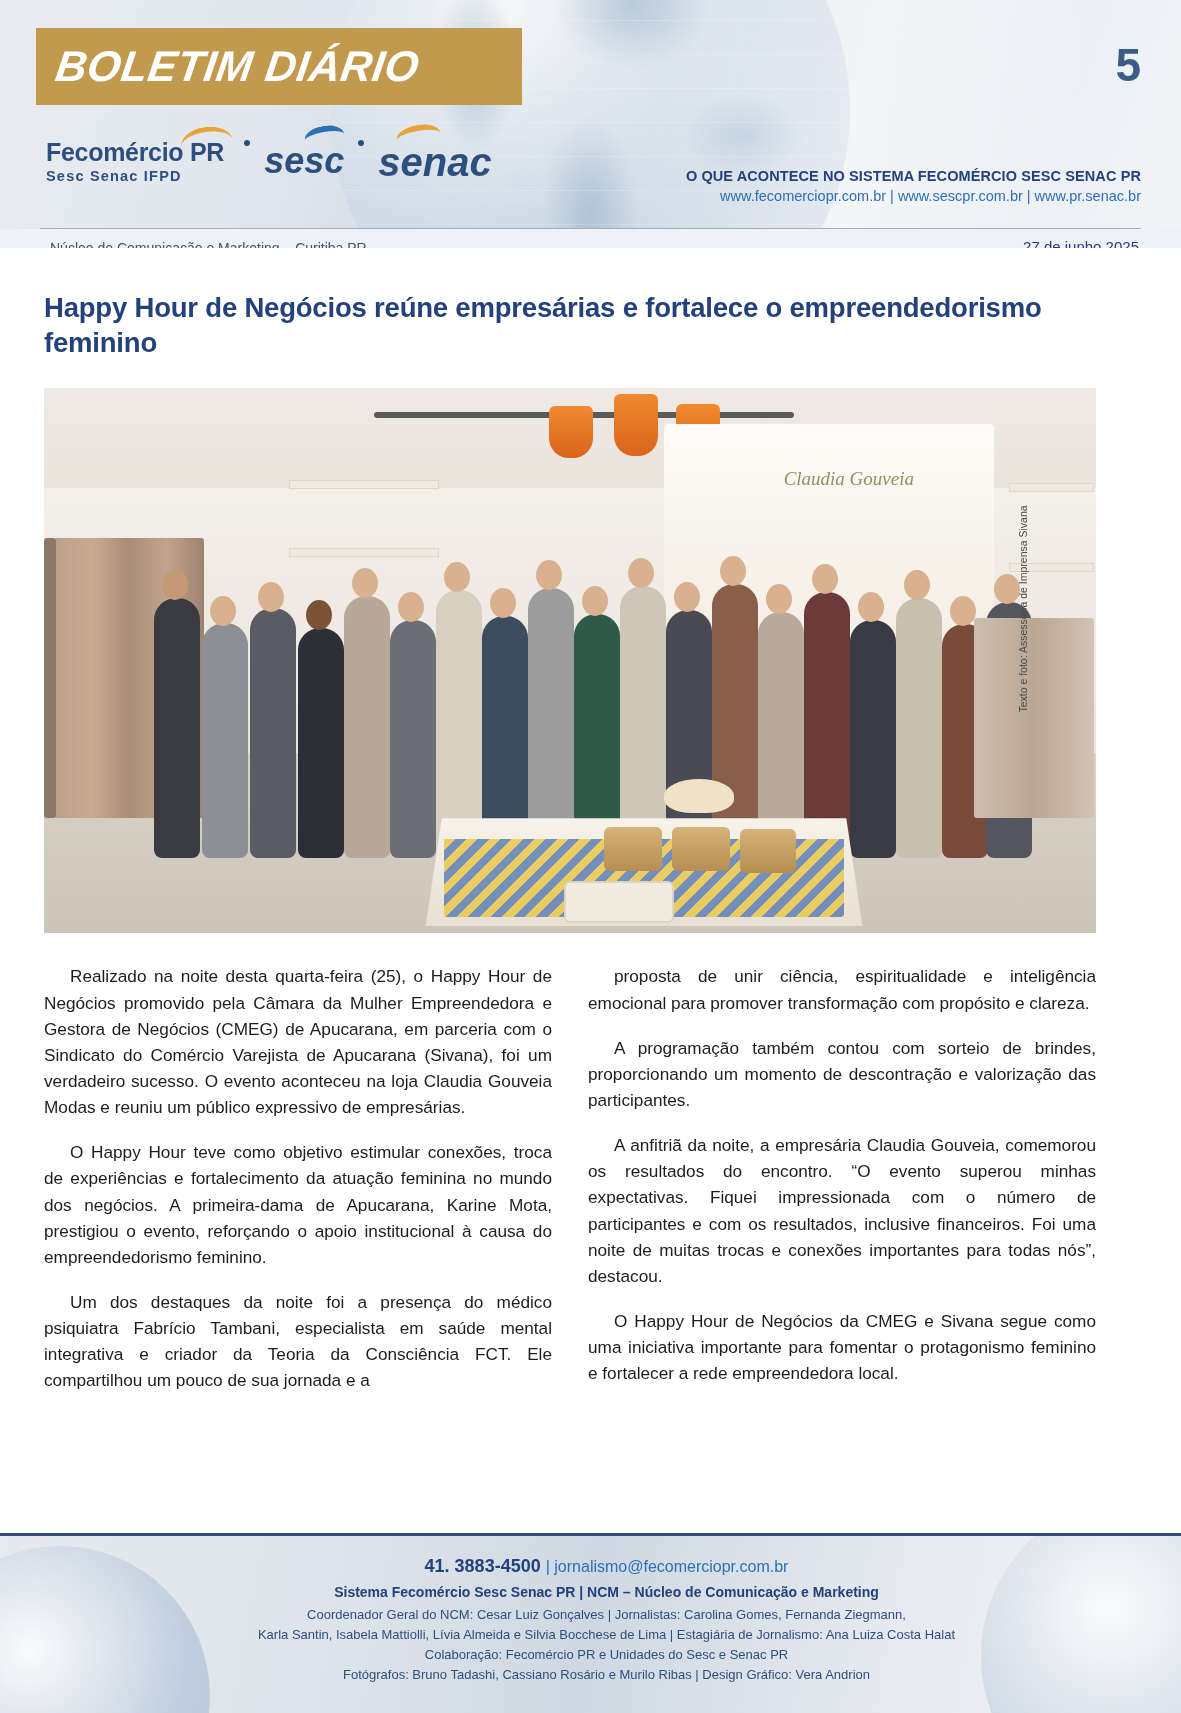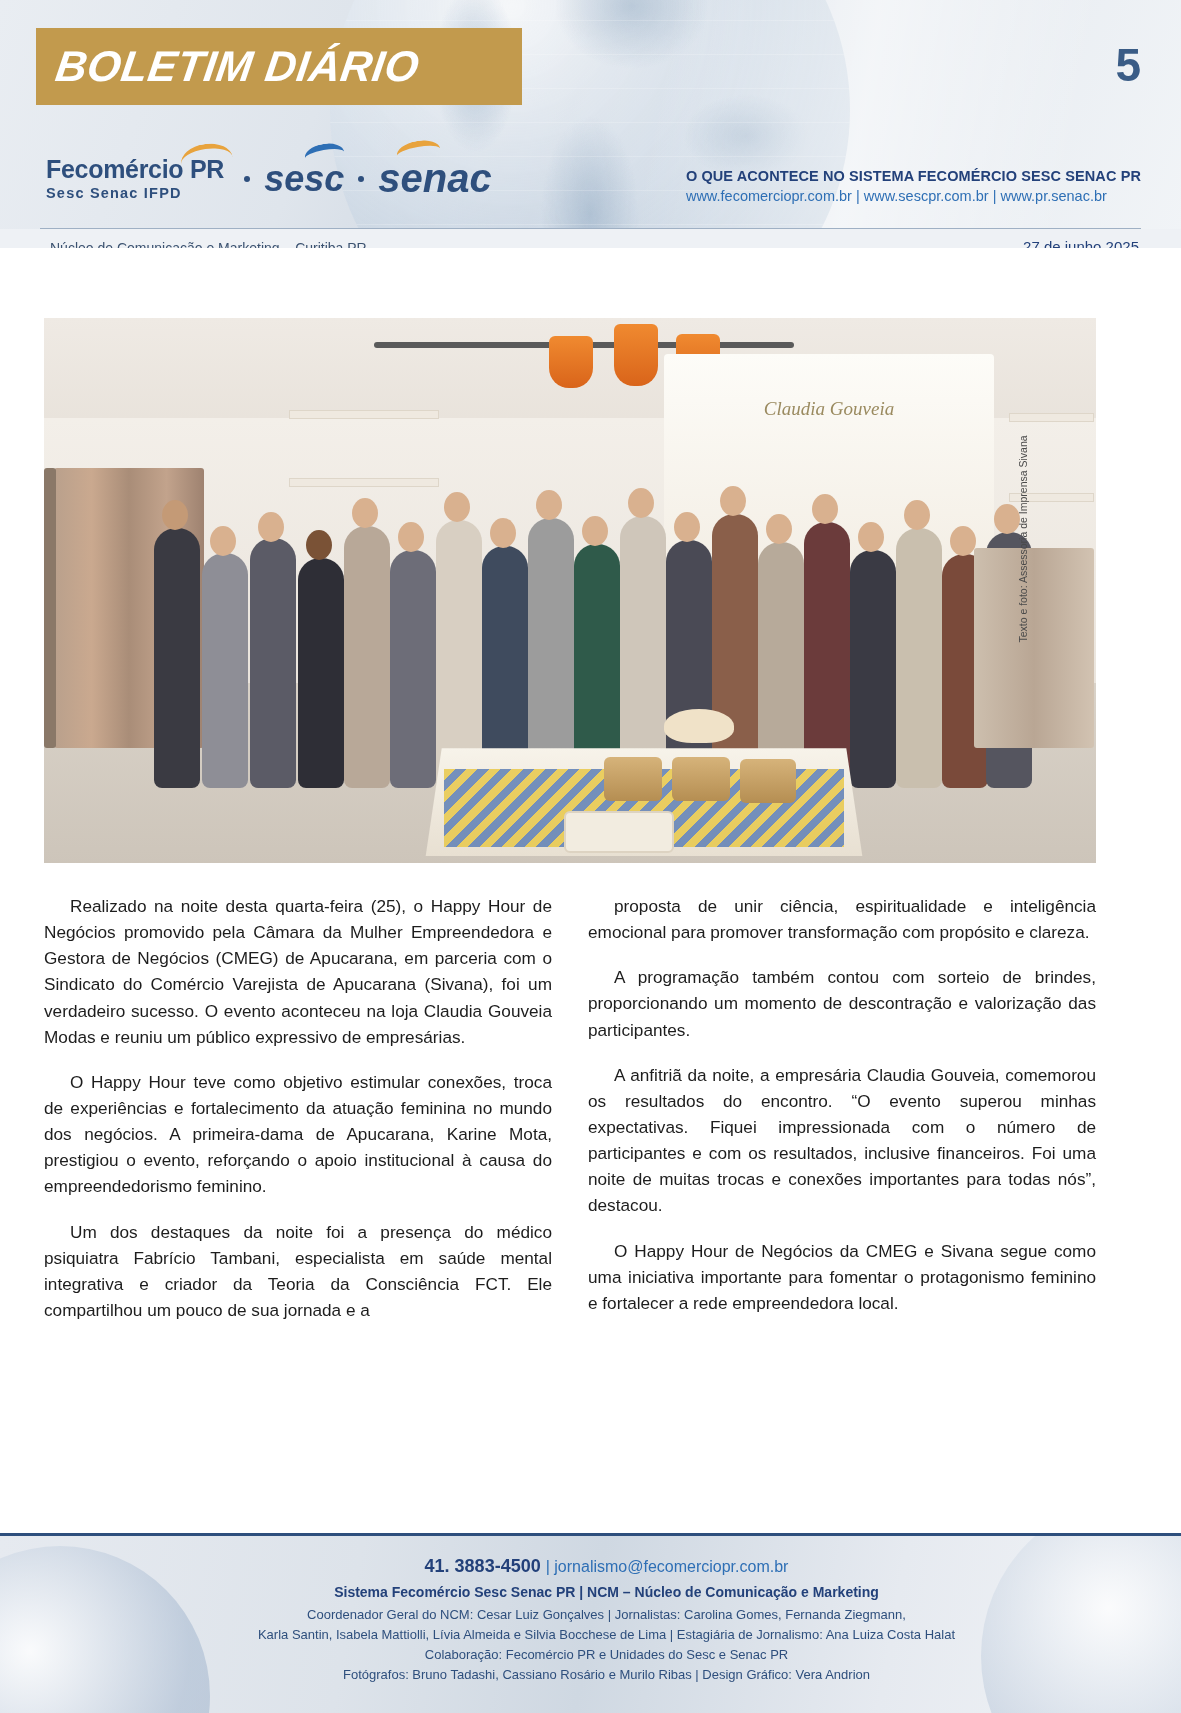--- a/index.html
+++ b/index.html
@@ -74,21 +74,21 @@
     right: 40px; top: 38px;
     font-size: 46px;
     font-weight: bold;
     color: #3a5c86;
     font-family: "Liberation Sans", sans-serif;
   }
 
   .logos {
     position: absolute;
     left: 46px; top: 140px;
-    display: flex; align-items: center; gap: 14px; margin-top: 16px;
+    display: flex; gap: 14px;
   }
   .logo-fec { position: relative; padding-right: 6px; }
   .logo-fec .l1 { font-size: 25px; font-weight: bold; color: #2e4f7d; line-height: 1; letter-spacing: -.3px;}
   .logo-fec .l1 .pr { color: #2e4f7d; font-weight: bold; }
   .logo-fec .l2 { font-size: 14.5px; font-weight: bold; color: #2e4f7d; letter-spacing: 1.2px; margin-top: 3px; }
   .swoosh {
     position: absolute; right: -2px; top: -13px;
     width: 52px; height: 20px;
     border-top: 5px solid #e8a33d;
     border-radius: 60% 60% 0 0 / 100% 100% 0 0;
@@ -108,20 +108,21 @@
     position: absolute; left: 18px; top: -15px;
     width: 44px; height: 16px;
     border-top: 6px solid #e8a33d;
     border-radius: 70% 70% 0 0 / 100% 100% 0 0;
     transform: rotate(-10deg);
   }
 
   .hdr-right {
     position: absolute;
     right: 40px; top: 168px;
+    text-align: right;
   }
   .hdr-right .line1 {
     font-size: 14.5px; font-weight: bold; color: #23417a; letter-spacing: .1px;
   }
   .hdr-right .line2 {
     font-size: 14.5px; color: #2e6fb5; margin-top: 4px;
   }
 
   .hdr-rule {
     position: absolute; left: 40px; right: 40px; top: 228px;
@@ -177,21 +178,21 @@
   .ph-ceiling { position:absolute; left:0; top:0; width:100%; height:150px; background: linear-gradient(#efeae4, #e6e0d8); }
   .ph-wall { position:absolute; left:0; top:100px; width:100%; height:300px; background: linear-gradient(#f3efe9, #e9e3db); }
   .ph-floor { position:absolute; left:0; bottom:0; width:100%; height:180px; background: linear-gradient(#d9d2c8, #cdc5ba); }
   .ph-rail { position:absolute; left:330px; top:24px; width:420px; height:6px; background:#5a5a5a; border-radius:3px; }
   .ph-lamp { position:absolute; width:44px; height:52px; background: linear-gradient(#f08a30, #d9641a); border-radius: 6px 6px 20px 20px; }
   .ph-panel {
     position:absolute; left:620px; top:36px; width:330px; height:250px;
     background: linear-gradient(#fdfcf8,#f2ece2);
     border-radius: 4px;
   }
-  .ph-brand { position:absolute; left:700px; top:80px; width:170px; text-align:center; color:#9a8a5f; font-family:"Liberation Serif", serif; font-style:italic; font-size:19px;}
+  .ph-brand { position:absolute; left:700px; top:80px; width:170px; text-align:right; color:#9a8a5f; font-family:"Liberation Serif", serif; font-style:italic; font-size:19px;}
   .ph-rack { position:absolute; border-radius:3px; }
   .ph-shelf { position:absolute; background:#efe9e0; border:1px solid #ded6c9; }
   .ph-crowd {
     position:absolute; left:110px; top:150px; width:880px; height:330px;
   }
   .ph-person {
     position:absolute; width:46px; border-radius: 22px 22px 8px 8px;
   }
   .ph-head { position:absolute; width:26px; height:30px; border-radius:50%; background:#d9b18f; }
   .ph-table { position:absolute; left:390px; bottom:8px; width:420px; height:110px; background: linear-gradient(#f7f3ea,#e8e0d2); transform: perspective(300px) rotateX(12deg); }
@@ -280,20 +281,21 @@
 
   <div class="hdr-rule"></div>
   <div class="hdr-bottom">
     <div class="unit">Núcleo de Comunicação e Marketing – Curitiba PR</div>
     <div class="date">27 de junho 2025</div>
   </div>
 </div>
 
 <div class="article">
 
+  <div class="headline">Happy Hour de Negócios reúne empresárias e fortalece o empreendedorismo feminino</div>
 
   <div class="photo-wrap">
     <div class="photo">
       <div class="ph-ceiling"></div>
       <div class="ph-wall"></div>
       <div class="ph-floor"></div>
       <div class="ph-rail"></div>
       <div class="ph-lamp" style="left:505px; top:18px;"></div>
       <div class="ph-lamp" style="left:570px; top:6px; height:62px;"></div>
       <div class="ph-lamp" style="left:632px; top:16px;"></div>

